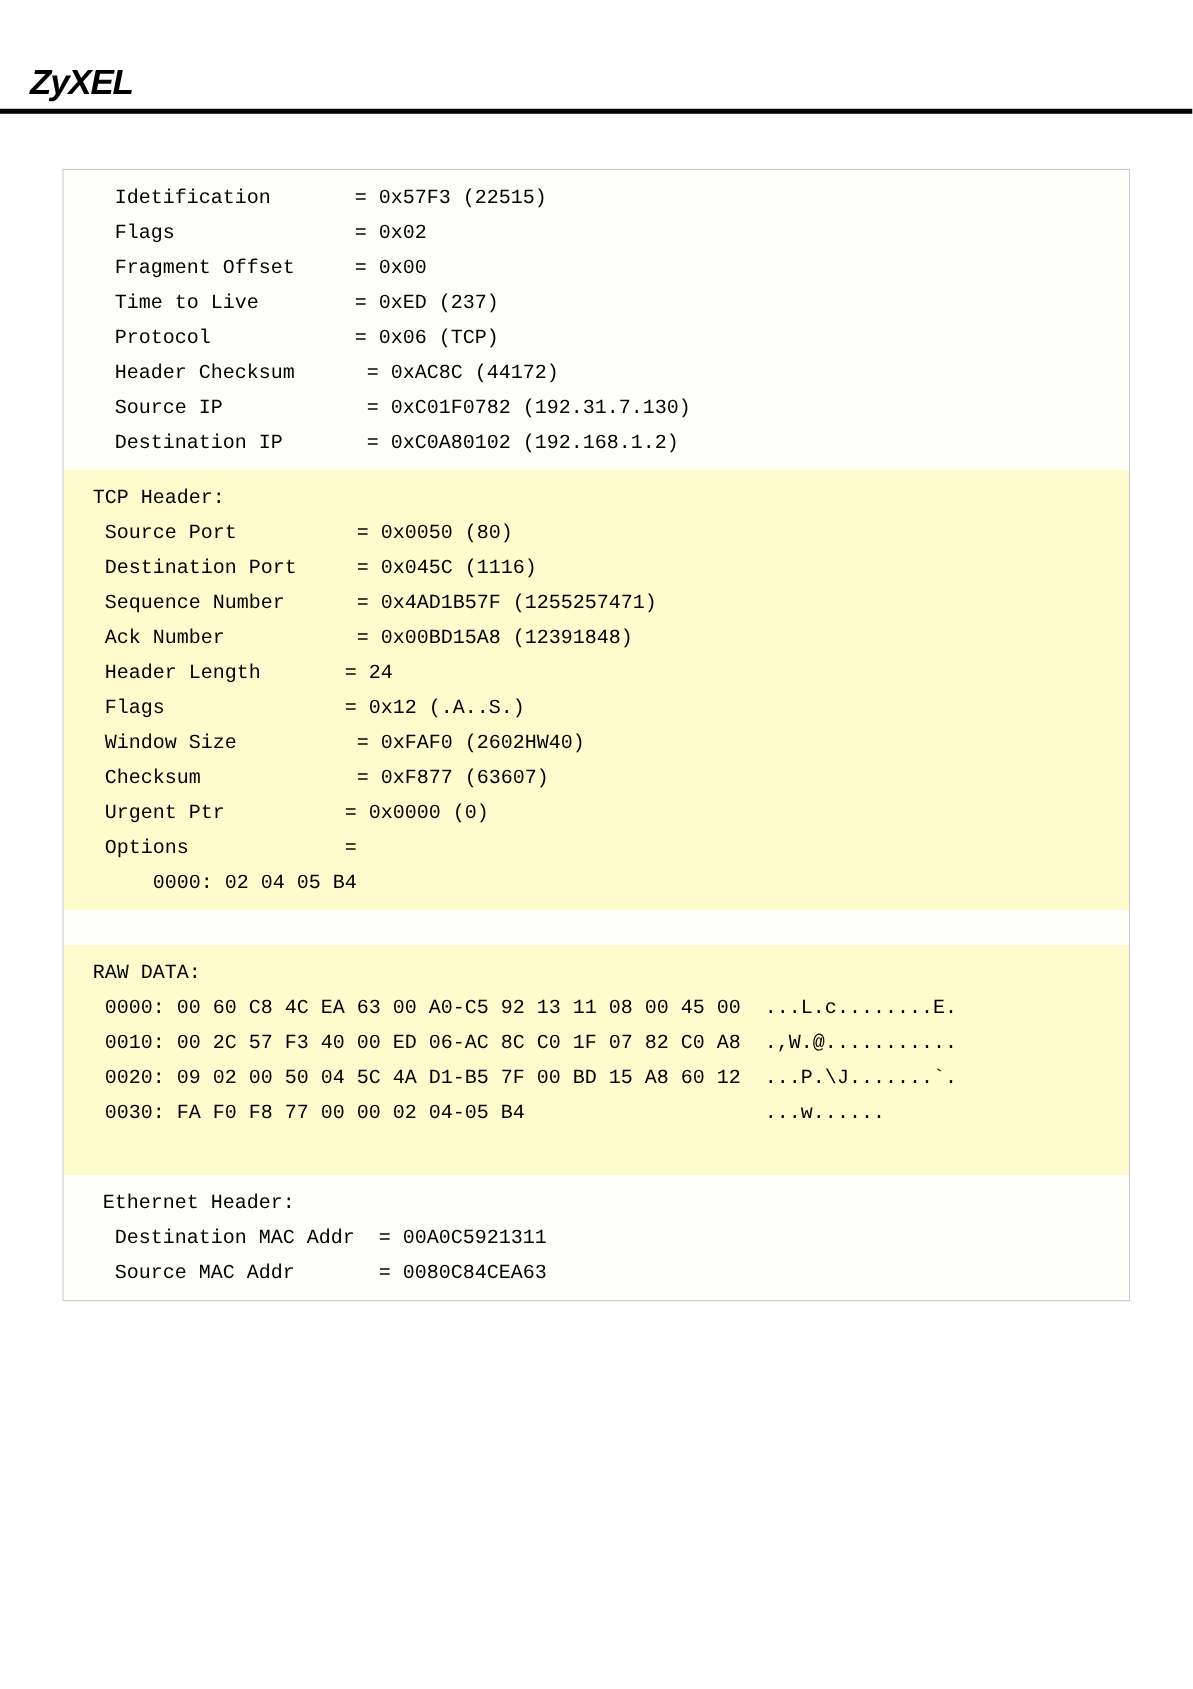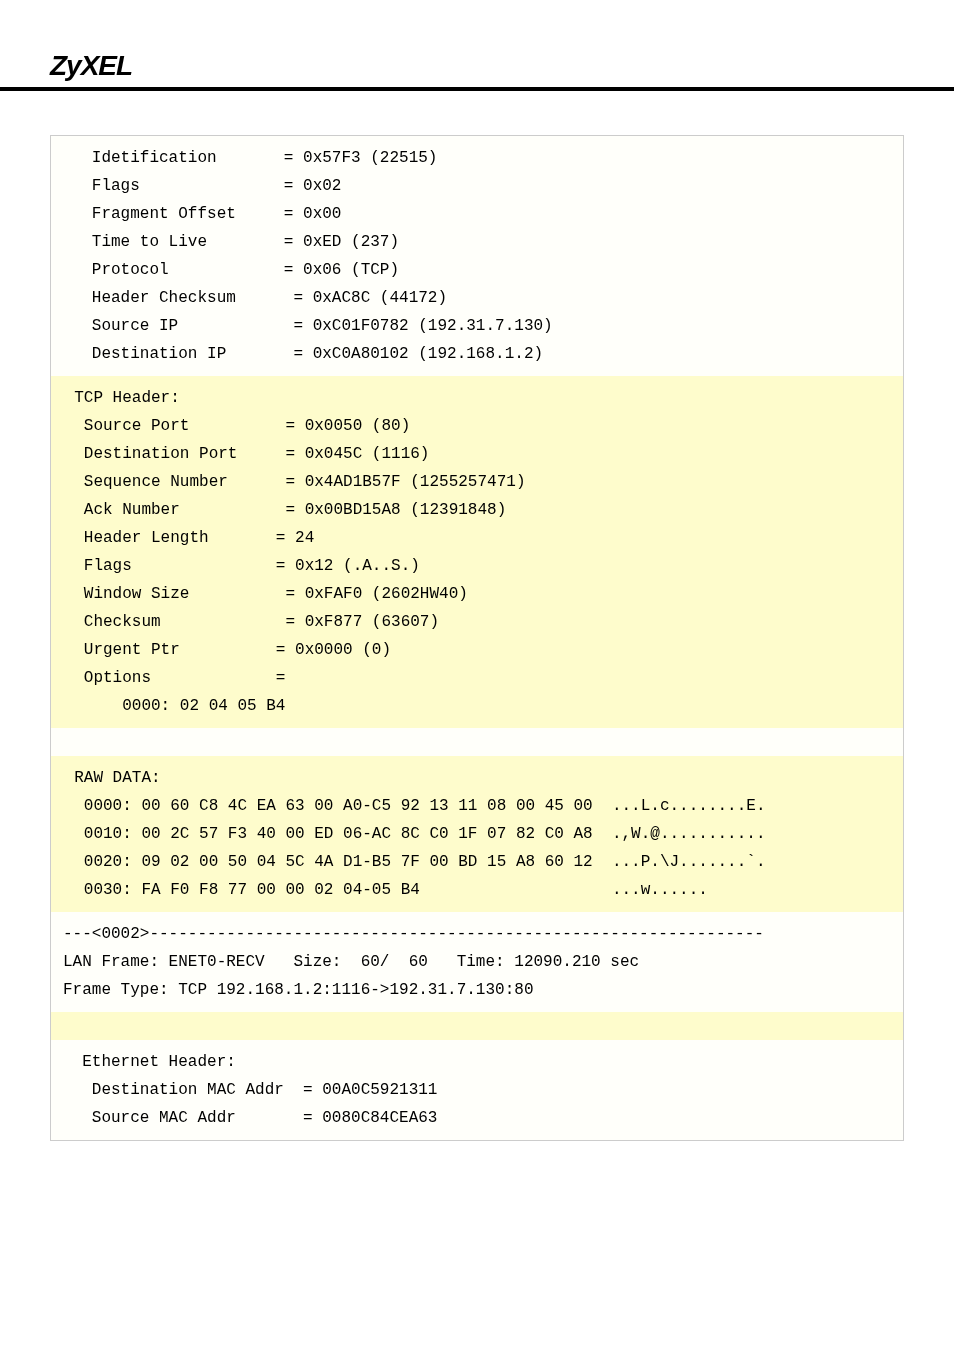--- a/index.html
+++ b/index.html
@@ -3,21 +3,21 @@
   <meta charset="utf-8">
   <style>
     body {
       margin: 0;
       padding: 0;
       font-family: Arial, sans-serif;
       width: 954px;
       background: #ffffff;
     }
     .header {
-      padding: 50px 50px 5px 50px;
+      padding: 50px 50px 5px 24px;
       border-bottom: 4px solid #000;
     }
     .logo {
       font-family: Arial, sans-serif;
       font-weight: 900;
       font-style: italic;
       font-size: 28px;
       color: #000;
       letter-spacing: -1px;
     }
@@ -88,25 +88,20 @@
   <div class="spacer-white"></div>
 
   <div class="section-alt">
     <pre class="pre-block"><span>  RAW DATA:</span>
 <span>   0000: 00 60 C8 4C EA 63 00 A0-C5 92 13 11 08 00 45 00  ...L.c........E.</span>
 <span>   0010: 00 2C 57 F3 40 00 ED 06-AC 8C C0 1F 07 82 C0 A8  .,W.@...........</span>
 <span>   0020: 09 02 00 50 04 5C 4A D1-B5 7F 00 BD 15 A8 60 12  ...P.\J.......`.</span>
 <span>   0030: FA F0 F8 77 00 00 02 04-05 B4                    ...w......</span></pre>
   </div>
 
-  <div class="section">
-    <pre class="pre-block"><span>---&lt;0002&gt;----------------------------------------------------------------</span>
-<span>LAN Frame: ENET0-RECV   Size:  60/  60   Time: 12090.210 sec</span>
-<span>Frame Type: TCP 192.168.1.2:1116-&gt;192.31.7.130:80</span></pre>
-  </div>
 
   <div class="spacer"></div>
 
   <div class="section">
     <pre class="pre-block"><span>  Ethernet Header:</span>
 <span>   Destination MAC Addr  </span><span>= 00A0C5921311</span>
 <span>   Source MAC Addr       </span><span>= 0080C84CEA63</span></pre>
   </div>
 
 </div>

